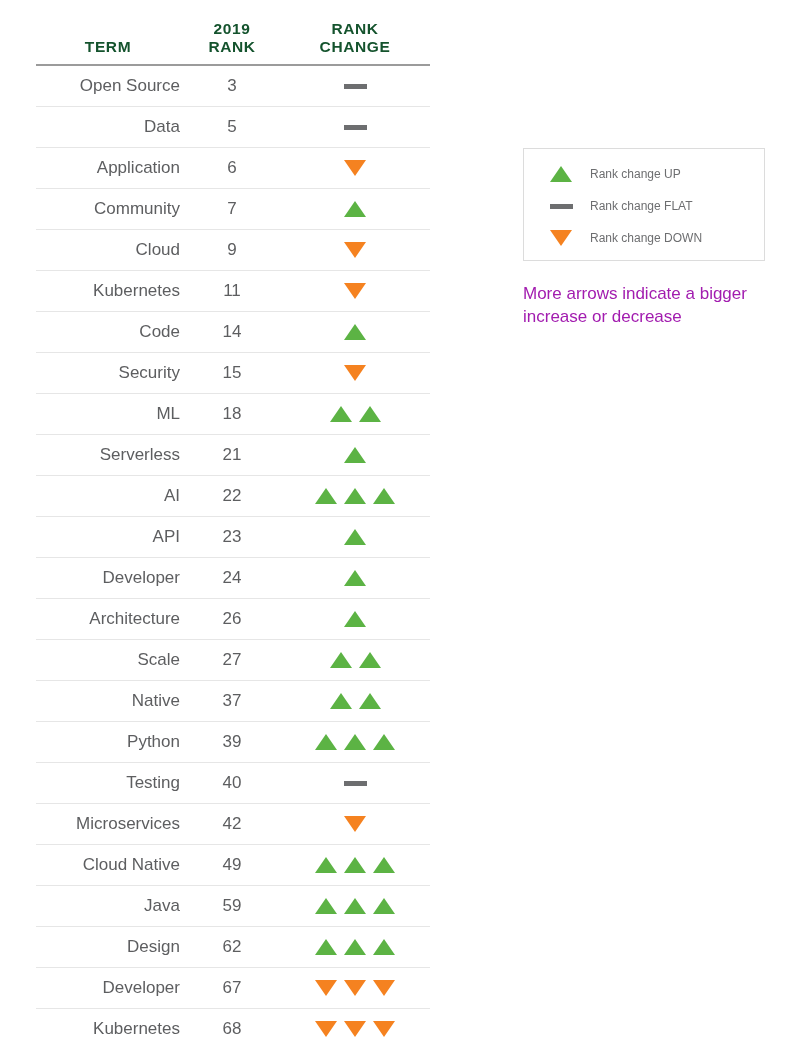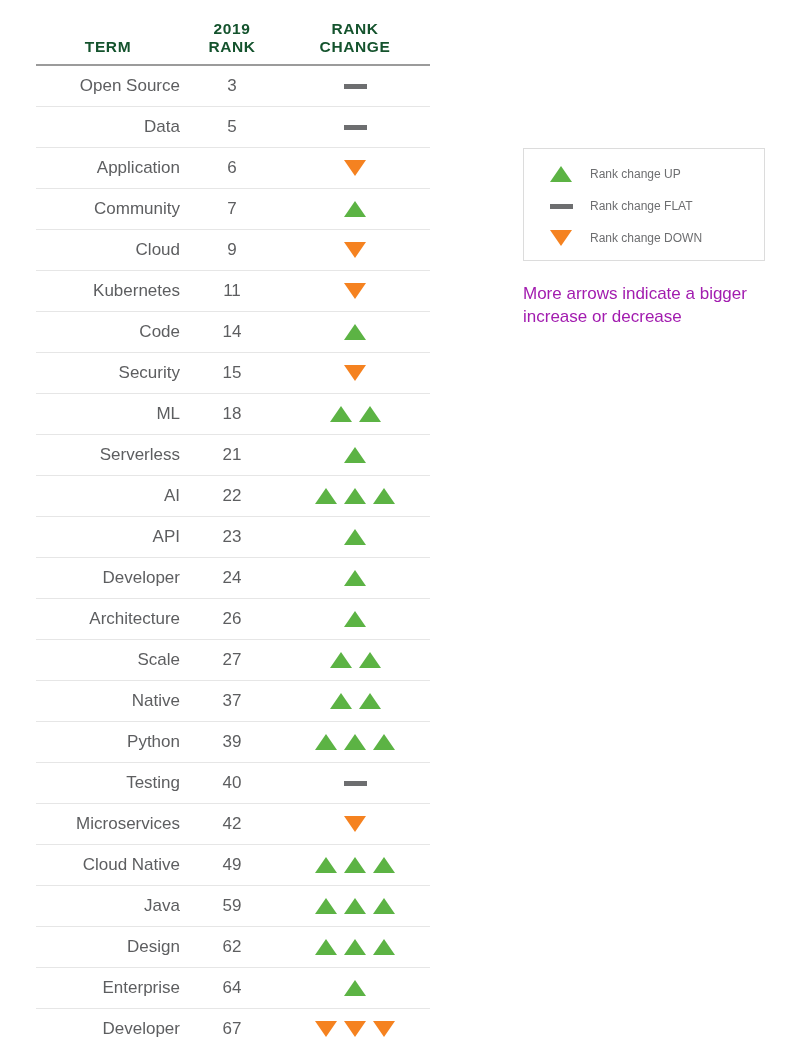--- a/index.html
+++ b/index.html
@@ -320,27 +320,20 @@
       <div class="row">
         <div class="cell-term">Design</div>
         <div class="cell-rank">62</div>
         <div class="cell-change">
           <div class="gl-up"></div>
           <div class="gl-up"></div>
           <div class="gl-up"></div>
         </div>
       </div>
       <div class="row">
-        <div class="cell-term">Enterprise</div>
-        <div class="cell-rank">64</div>
-        <div class="cell-change">
-          <div class="gl-up"></div>
-        </div>
-      </div>
-      <div class="row">
         <div class="cell-term">Developer</div>
         <div class="cell-rank">67</div>
         <div class="cell-change">
           <div class="gl-down"></div>
           <div class="gl-down"></div>
           <div class="gl-down"></div>
         </div>
       </div>
       <div class="row">
         <div class="cell-term">Kubernetes</div>

